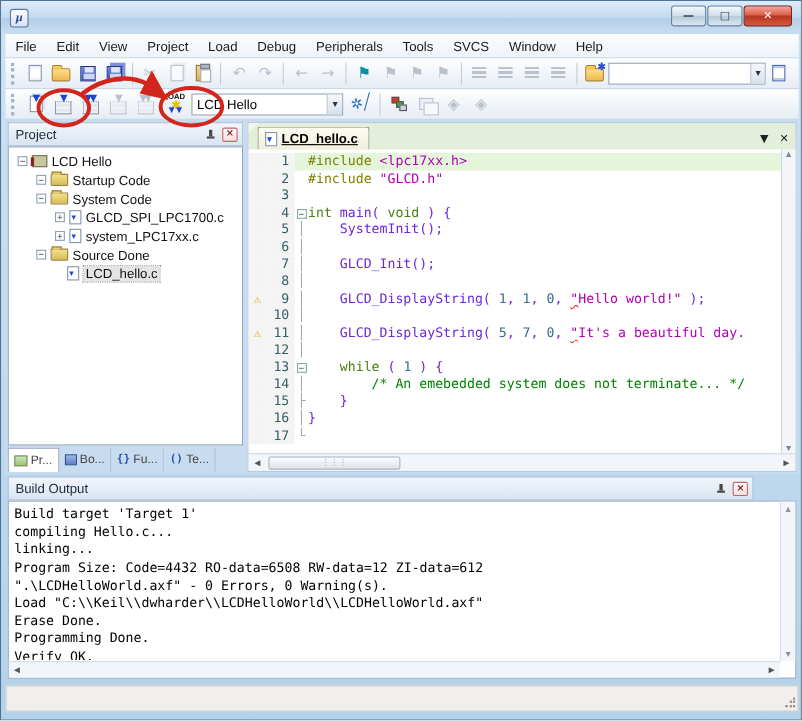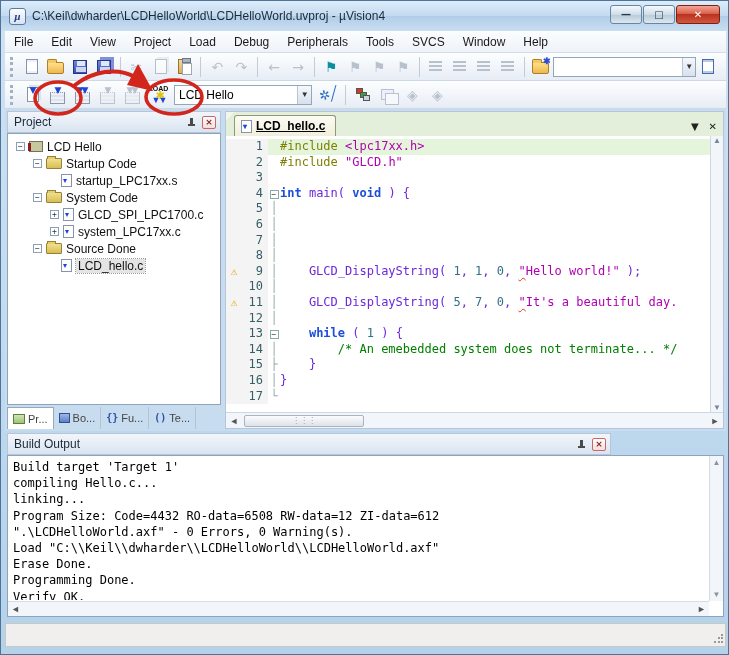--- a/index.html
+++ b/index.html
@@ -116,21 +116,21 @@
   .codearea{ position:relative; width:484px; height:276px; overflow:hidden; padding-top:3px;
              font:12px/15.6px "DejaVu Sans Mono",monospace; }
   .cline{ height:15.6px; display:flex; white-space:pre; }
   .cwarn{ width:16px; text-align:center; color:#e8a200; font-size:11px; flex:none; background:#f4f4f4; }
   .cnum{ width:26px; text-align:right; padding-right:5px; color:#355f66; flex:none; background:#f4f4f4; }
   .cfold{ width:12px; color:#9aa; flex:none; text-align:center; }
   .cfold .fbox{ display:inline-block; width:9px; height:9px; border:1px solid #8aa; background:#fff;
                 font:8px/7px "DejaVu Sans Mono",monospace; color:#333; margin-top:3px; }
   .ctext{ flex:1; }
   .cline.hl .cfold,.cline.hl .ctext{ background:#e4f5dc; }
-  .tok-pp{ color:#7f7f00; } .tok-s{ color:#b100b1; } .tok-k{ color:#1d4ed8; font-weight:bold;text-align:center; }
+  .tok-pp{ color:#7f7f00; } .tok-s{ color:#b100b1; } .tok-k{ color:#4d7c0f; font-weight:normal;text-align:center; }
   .tok-n{ color:#31708a; } .tok-c{ color:#007f00; } .tok-p{ color:#6d28d9; }
   .tok-q{ color:#b100b1; text-decoration:underline wavy #e03030 1px; text-underline-offset:2px; }
   .vscroll{ width:13px; height:276px; background:#f2f5f9; border-left:1px solid #cfd8e2; display:flex;
             flex-direction:column; justify-content:space-between; align-items:center; color:#7a8694; font-size:8px; }
   .hscroll{ position:absolute; left:0; top:300px; width:497px; height:16px; background:#f2f5f9; border-top:1px solid #cfd8e2; display:flex; align-items:center; }
   .harrow{ width:16px; text-align:center; color:#555; font-size:9px; }
   .hthumb{ width:120px; height:12px; margin-left:2px; background:linear-gradient(#fbfcfd,#dde3ea);
            border:1px solid #a8b4c2; border-radius:2px; text-align:center; color:#98a4b2; font:8px/10px "DejaVu Sans",sans-serif; }
   
   .build{ position:absolute; left:4px; top:432px; width:721px; height:186px; }
@@ -153,21 +153,20 @@
                      radial-gradient(circle at 9px 1px,#9a9a92 1px,transparent 1.5px); }
   .overlay{ position:absolute; left:0; top:0; width:729px; height:655px; pointer-events:none; z-index:60; }
 </style>
 </head>
 <body>
 
 <div class="window">
 
   <div class="titlebar">
     <div class="appico">µ</div>
-    <div class="title">C:\Keil\dwharder\LCDHelloWorld\LCDHelloWorld.uvproj - µVision4</div>
     <div class="winbtns" id="winbtns">
         <div class="wbtn">—</div>
         <div class="wbtn">□</div>
         <div class="wbtn close">✕</div>
       </div>
   </div>
 
   <div class="menubar" id="menubar">
       <span class="mitem">File</span>
       <span class="mitem">Edit</span>
@@ -391,25 +390,20 @@
           <div class="trow" style="padding-left: 8px;">
             <span class="exp">−</span>
             <span class="ticon t-target"></span>
             <span>LCD Hello</span>
           </div>
           <div class="trow" style="padding-left: 25px;">
             <span class="exp">−</span>
             <span class="ticon t-folder"></span>
             <span>Startup Code</span>
           </div>
-          <div class="trow" style="padding-left: 42px;">
-            <span class="noexp"></span>
-            <span class="ticon t-file"></span>
-            <span>startup_LPC17xx.s</span>
-          </div>
           <div class="trow" style="padding-left: 25px;">
             <span class="exp">−</span>
             <span class="ticon t-folder"></span>
             <span>System Code</span>
           </div>
           <div class="trow" style="padding-left: 42px;">
             <span class="exp">+</span>
             <span class="ticon t-file"></span>
             <span>GLCD_SPI_LPC1700.c</span>
           </div>
@@ -461,23 +455,23 @@
           <b>▼</b>
           <b>✕</b>
         </div>
       </div>
       <div class="codewrap">
         <div class="codearea" id="code">
             <div class="cline hl"><span class="cwarn"></span><span class="cnum">1</span><span class="cfold"></span><span class="ctext"><span class="tok-pp">#include </span><span class="tok-s">&lt;lpc17xx.h&gt;</span></span></div>
             <div class="cline"><span class="cwarn"></span><span class="cnum">2</span><span class="cfold"></span><span class="ctext"><span class="tok-pp">#include </span><span class="tok-s">"GLCD.h"</span></span></div>
             <div class="cline"><span class="cwarn"></span><span class="cnum">3</span><span class="cfold"></span><span class="ctext"></span></div>
             <div class="cline"><span class="cwarn"></span><span class="cnum">4</span><span class="cfold"><i class="fbox">−</i></span><span class="ctext"><span class="tok-k">int</span><span class="tok-p"> main( </span><span class="tok-k">void</span><span class="tok-p"> ) {</span></span></div>
-            <div class="cline"><span class="cwarn"></span><span class="cnum">5</span><span class="cfold">│</span></div>
+            <div class="cline"><span class="cwarn"></span><span class="cnum">5</span><span class="cfold">│</span><span class="ctext"><span class="tok-p">    SystemInit();</span></span></div>
             <div class="cline"><span class="cwarn"></span><span class="cnum">6</span><span class="cfold">│</span><span class="ctext"></span></div>
-            <div class="cline"><span class="cwarn"></span><span class="cnum">7</span><span class="cfold">│</span></div>
+            <div class="cline"><span class="cwarn"></span><span class="cnum">7</span><span class="cfold">│</span><span class="ctext"><span class="tok-p">    GLCD_Init();</span></span></div>
             <div class="cline"><span class="cwarn"></span><span class="cnum">8</span><span class="cfold">│</span></div>
             <div class="cline"><span class="cwarn">⚠</span><span class="cnum">9</span><span class="cfold">│</span><span class="ctext"><span class="tok-p">    GLCD_DisplayString( </span><span class="tok-n">1</span><span class="tok-p">, </span><span class="tok-n">1</span><span class="tok-p">, </span><span class="tok-n">0</span><span class="tok-p">, </span><span class="tok-q">"</span><span class="tok-s">Hello world!"</span><span class="tok-p"> );</span></span></div>
             <div class="cline"><span class="cwarn"></span><span class="cnum">10</span><span class="cfold">│</span><span class="ctext"></span></div>
             <div class="cline"><span class="cwarn">⚠</span><span class="cnum">11</span><span class="cfold">│</span><span class="ctext"><span class="tok-p">    GLCD_DisplayString( </span><span class="tok-n">5</span><span class="tok-p">, </span><span class="tok-n">7</span><span class="tok-p">, </span><span class="tok-n">0</span><span class="tok-p">, </span><span class="tok-q">"</span><span class="tok-s">It's a beautiful day.</span></span></div>
             <div class="cline"><span class="cwarn"></span><span class="cnum">12</span><span class="cfold">│</span><span class="ctext"></span></div>
             <div class="cline"><span class="cwarn"></span><span class="cnum">13</span><span class="cfold"><i class="fbox">−</i></span><span class="ctext"><span class="tok-p">    </span><span class="tok-k">while</span><span class="tok-p"> ( </span><span class="tok-n">1</span><span class="tok-p"> ) {</span></span></div>
             <div class="cline"><span class="cwarn"></span><span class="cnum">14</span><span class="cfold">│</span><span class="ctext"><span class="tok-c">        /* An emebedded system does not terminate... */</span></span></div>
             <div class="cline"><span class="cwarn"></span><span class="cnum">15</span><span class="cfold">├</span><span class="ctext"><span class="tok-p">    }</span></span></div>
             <div class="cline"><span class="cwarn"></span><span class="cnum">16</span><span class="cfold">│</span><span class="ctext"><span class="tok-p">}</span></span></div>
             <div class="cline"><span class="cwarn"></span><span class="cnum">17</span><span class="cfold">└</span><span class="ctext"></span></div>
@@ -489,21 +483,21 @@
       </div>
       <div class="hscroll">
         <span class="harrow">◄</span>
         <span class="hthumb">⋮⋮⋮</span>
         <span class="harrow" style="margin-left:auto">►</span>
       </div>
     </div>
   </div>
 
   <div class="build">
-    <div class="panel-hdr" style="width:604px;margin-left:2px">
+    <div class="panel-hdr" style="width:678px;margin-left:2px">
       <span>Build Output</span>
       <span class="pin"></span>
       <span class="rclose">×</span>
     </div>
     <div class="console">
       <div class="conlines" id="conlines"><div>Build target 'Target 1'</div><div>compiling Hello.c...</div><div>linking...</div><div>Program Size: Code=4432 RO-data=6508 RW-data=12 ZI-data=612</div><div>".\LCDHelloWorld.axf" - 0 Errors, 0 Warning(s).</div><div>Load "C:\\Keil\\dwharder\\LCDHelloWorld\\LCDHelloWorld.axf"</div><div>Erase Done.</div><div>Programming Done.</div><div>Verify OK.</div></div>
       <div class="convs">
         <span>▲</span>
         <span>▼</span>
       </div>

